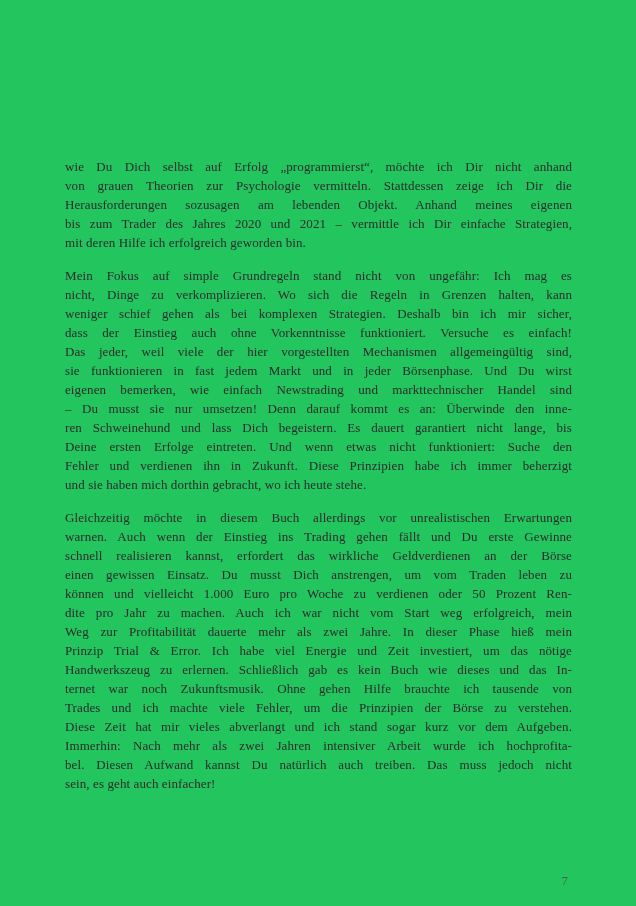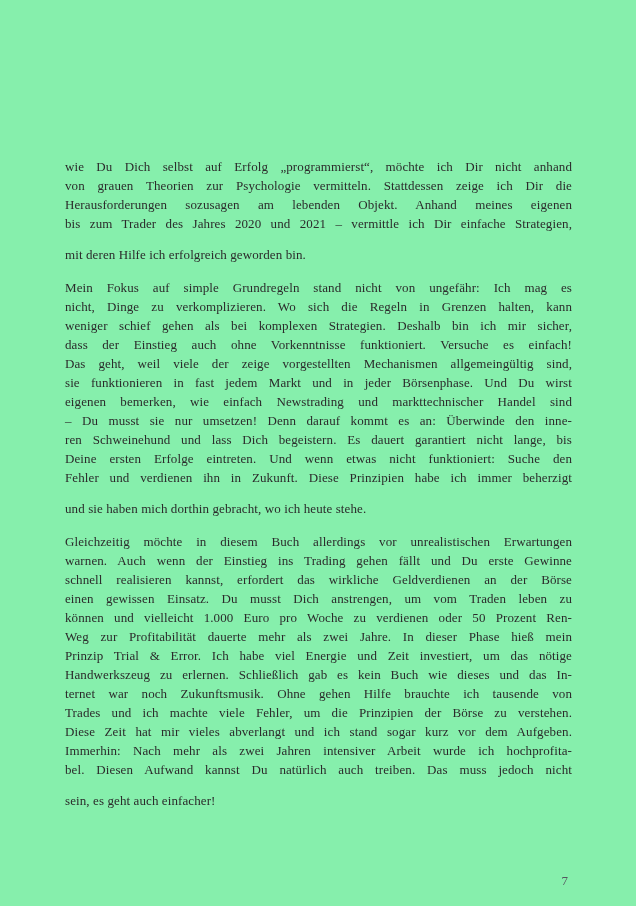--- a/index.html
+++ b/index.html
@@ -7,21 +7,21 @@
     padding: 0;
     width: 636px;
     height: 906px;
     background: #ffffff;
     overflow: hidden;
   }
   .page {
     position: relative;
     width: 636px;
     height: 906px;
-    background: #86efac;
+    background: #22c55e;
     font-family: "Liberation Serif", serif;
   }
   .text-block {
     position: absolute;
     left: 65px;
     top: 157px;
     width: 507px;
     font-size: 13px;
     line-height: 19px;
     color: #2b2b2b;
@@ -35,21 +35,20 @@
   }
   .line {
     text-align: justify;
     text-align-last: justify;
     height: 19px;
     overflow: visible;
     white-space: normal;
   }
   .line.last {
     text-align-last: left;
-    margin-top: 12px;
   }
   .page-number {
     position: absolute;
     top: 871px;
     left: 65px;
     width: 503px;
     text-align: right;
     font-size: 13px;
     line-height: 19px;
     color: #55555f;
@@ -65,35 +64,36 @@
         <div class="line">von grauen Theorien zur Psychologie vermitteln. Stattdessen zeige ich Dir die</div>
         <div class="line">Herausforderungen sozusagen am lebenden Objekt. Anhand meines eigenen</div>
         <div class="line">bis zum Trader des Jahres 2020 und 2021 – vermittle ich Dir einfache Strategien,</div>
         <div class="line last">mit deren Hilfe ich erfolgreich geworden bin.</div>
       </div>
       <div class="para">
         <div class="line">Mein Fokus auf simple Grundregeln stand nicht von ungefähr: Ich mag es</div>
         <div class="line">nicht, Dinge zu verkomplizieren. Wo sich die Regeln in Grenzen halten, kann</div>
         <div class="line">weniger schief gehen als bei komplexen Strategien. Deshalb bin ich mir sicher,</div>
         <div class="line">dass der Einstieg auch ohne Vorkenntnisse funktioniert. Versuche es einfach!</div>
-        <div class="line">Das geht, weil viele der zeige vorgestellten Mechanismen allgemeingültig sind,</div>
+        <div class="line">Das jeder, weil viele der hier vorgestellten Mechanismen allgemeingültig sind,</div>
         <div class="line">sie funktionieren in fast jedem Markt und in jeder Börsenphase. Und Du wirst</div>
         <div class="line">eigenen bemerken, wie einfach Newstrading und markttechnischer Handel sind</div>
         <div class="line">– Du musst sie nur umsetzen! Denn darauf kommt es an: Überwinde den inne-</div>
         <div class="line">ren Schweinehund und lass Dich begeistern. Es dauert garantiert nicht lange, bis</div>
         <div class="line">Deine ersten Erfolge eintreten. Und wenn etwas nicht funktioniert: Suche den</div>
         <div class="line">Fehler und verdienen ihn in Zukunft. Diese Prinzipien habe ich immer beherzigt</div>
         <div class="line last">und sie haben mich dorthin gebracht, wo ich heute stehe.</div>
       </div>
       <div class="para">
         <div class="line">Gleichzeitig möchte in diesem Buch allerdings vor unrealistischen Erwartungen</div>
         <div class="line">warnen. Auch wenn der Einstieg ins Trading gehen fällt und Du erste Gewinne</div>
         <div class="line">schnell realisieren kannst, erfordert das wirkliche Geldverdienen an der Börse</div>
         <div class="line">einen gewissen Einsatz. Du musst Dich anstrengen, um vom Traden leben zu</div>
         <div class="line">können und vielleicht 1.000 Euro pro Woche zu verdienen oder 50 Prozent Ren-</div>
+        <div class="line">dite pro Jahr zu machen. Auch ich war nicht vom Start weg erfolgreich, mein</div>
         <div class="line">Weg zur Profitabilität dauerte mehr als zwei Jahre. In dieser Phase hieß mein</div>
         <div class="line">Prinzip Trial &amp; Error. Ich habe viel Energie und Zeit investiert, um das nötige</div>
         <div class="line">Handwerkszeug zu erlernen. Schließlich gab es kein Buch wie dieses und das In-</div>
         <div class="line">ternet war noch Zukunftsmusik. Ohne gehen Hilfe brauchte ich tausende von</div>
         <div class="line">Trades und ich machte viele Fehler, um die Prinzipien der Börse zu verstehen.</div>
         <div class="line">Diese Zeit hat mir vieles abverlangt und ich stand sogar kurz vor dem Aufgeben.</div>
         <div class="line">Immerhin: Nach mehr als zwei Jahren intensiver Arbeit wurde ich hochprofita-</div>
         <div class="line">bel. Diesen Aufwand kannst Du natürlich auch treiben. Das muss jedoch nicht</div>
         <div class="line last">sein, es geht auch einfacher!</div>
       </div>

